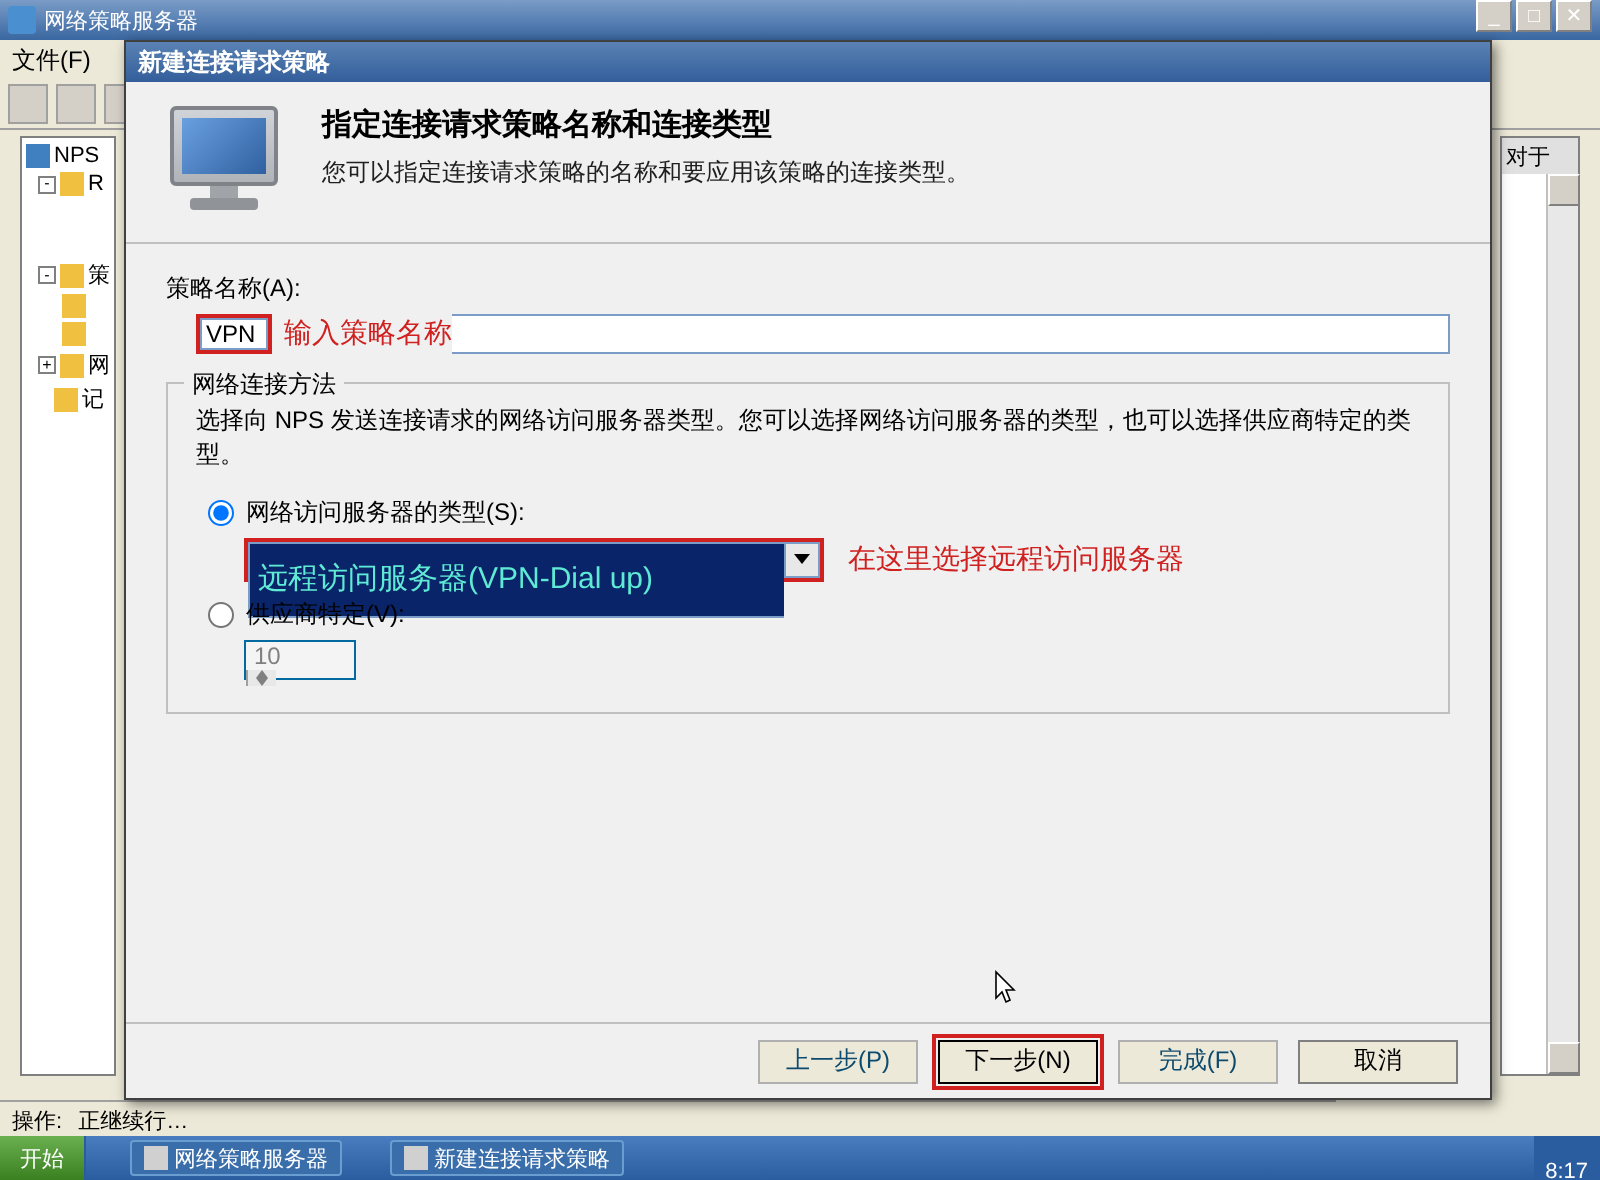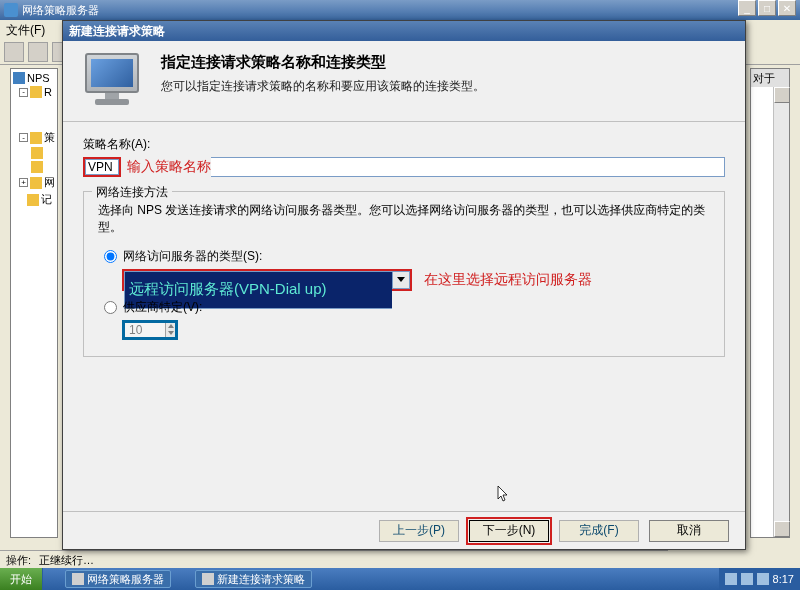--- a/index.html
+++ b/index.html
@@ -27,56 +27,56 @@
 .right-scrollbar { position: absolute; right: 0; top: 18px; bottom: 0; width: 16px; background: #e8e8e8; border-left: 1px solid #c0c0c0; }
 .right-scroll-btn { width: 16px; height: 16px; background: #d4d0c8; border: 1px solid #808080; border-top-color: #fff; border-left-color: #fff; position: absolute; }
 
 .status-bar { position: absolute; left: 0; bottom: 22px; width: 668px; height: 18px; background: #ece9d8; border-top: 1px solid #a0a0a0; font-size: 11px; padding: 2px 6px; display: flex; }
 .status-bar .label { margin-right: 8px; }
 
 .taskbar { position: absolute; left: 0; bottom: 0; width: 800px; height: 22px; background: linear-gradient(#4a7dc0, #2a5da0); display: flex; align-items: center; font-size: 11px; color: #fff; gap: 20px; }
 .start-btn { background: linear-gradient(#6aaf50, #3a8020); height: 22px; padding: 0 10px; display: flex; align-items: center; border-right: 1px solid #2a5da0; }
 .task-item { background: #3a6eaa; border: 1px solid #6a9ed0; border-radius: 2px; height: 18px; margin: 0 2px; padding: 0 6px; display: flex; align-items: center; gap: 3px; overflow: hidden; white-space: nowrap; }
 .task-icon { width: 12px; height: 12px; background: #d0d0d0; flex-shrink: 0; }
-.tray { margin-left: auto; background: #2a5da0; height: 22px; padding: 0 6px; display: flex; align-items: center; gap: 4px; }
+.tray { margin-left: auto; background: #2a5da0; height: 22px; padding: 0 6px; display: flex; align-items: center; gap: 4px; flex-direction: column; }
 .tray-icon { width: 12px; height: 12px; background: #a0c0e0; }
 
 
 .dialog { position: absolute; left: 62px; top: 20px; width: 684px; height: 530px; background: #f0f0f0; border: 1px solid #404040; box-shadow: 2px 2px 6px rgba(0,0,0,0.5); }
 .dialog-titlebar { background: linear-gradient(#5a82b5, #335e9a); color: #fff; height: 20px; display: flex; align-items: center; padding: 0 6px; font-size: 12px; font-weight: bold; }
 
 .dialog-header { padding: 12px 18px 12px 14px; display: flex; gap: 14px; border-bottom: 1px solid #c0c0c0; background: #f0f0f0; }
 .header-icon { width: 70px; height: 56px; flex-shrink: 0; position: relative; }
 .monitor-body { position: absolute; left: 8px; top: 0; width: 54px; height: 40px; background: linear-gradient(#d0d4d8, #b0b4b8); border: 2px solid #808488; border-radius: 3px; }
 .monitor-screen { position: absolute; left: 4px; top: 4px; right: 4px; bottom: 4px; background: linear-gradient(135deg, #6aa0e0, #3060a0); }
 .monitor-stand { position: absolute; left: 28px; top: 40px; width: 14px; height: 8px; background: #a0a4a8; }
 .monitor-base { position: absolute; left: 18px; top: 46px; width: 34px; height: 6px; background: #909498; border-radius: 2px; }
 .header-text h2 { font-size: 15px; font-weight: bold; margin-bottom: 6px; }
 .header-text p { font-size: 12px; color: #202020; }
 
 .dialog-body { padding: 14px 20px; font-size: 12px; }
 .field-label { margin-bottom: 4px; }
-.name-row { display: flex; align-items: center; }
+.name-row { display: flex; align-items: center; margin-left: 15px; }
 .name-input-wrap { position: relative; border: 2px solid #d02020; padding: 0; width: 38px; height: 20px; }
 .name-input { width: 100%; height: 100%; border: 1px solid #7a9cc6; font-size: 12px; padding: 0 2px; }
 .name-input-remainder { flex: 1; border: 1px solid #7a9cc6; border-left: none; height: 20px; background: #fff; }
 .annot-red { color: #d02020; font-size: 14px; margin-left: 6px; }
 
 .groupbox { border: 1px solid #c0c0c0; margin-top: 14px; padding: 10px 14px 16px; position: relative; }
 .groupbox-title { position: absolute; top: -8px; left: 8px; background: #f0f0f0; padding: 0 4px; font-size: 12px; }
 .group-desc { font-size: 12px; margin-bottom: 12px; line-height: 1.4; }
 .radio-row { display: flex; align-items: center; margin: 6px 0 4px 6px; }
 .radio-row input { margin-right: 6px; }
 .combo-wrap { margin: 4px 0 8px 24px; display: flex; align-items: center; }
 .combo-box { width: 290px; height: 22px; border: 2px solid #d02020; display: flex; }
 .combo-field { flex: 1; background: #0a246a; color: #5eead4; padding: 18px 4px; font-size: 15px; border: 1px solid #7a9cc6; border-right: none; display: flex; align-items: center; }
 .combo-btn { width: 18px; background: #e8e8e8; border: 1px solid #7a9cc6; display: flex; align-items: center; justify-content: center; }
 .combo-btn::after { content: ""; border-left: 4px solid transparent; border-right: 4px solid transparent; border-top: 5px solid #000; }
 
-.spinner { width: 56px; height: 20px; border: 3px solid #0369a1; display: inline-flex; margin-left: 24px; background: #f4f4f4; }
+.spinner { width: 56px; height: 20px; border: 1px solid #0369a1; display: inline-flex; margin-left: 24px; background: #f4f4f4; flex-direction: column; }
 .spinner-input { width: 40px; border: none; background: transparent; padding: 0 4px; font-size: 12px; color: #808080; }
 .spinner-btns { width: 15px; display: flex; flex-direction: column; border-left: 1px solid #a0a0a0; }
 .spinner-btn { flex: 1; display: flex; align-items: center; justify-content: center; background: #e8e8e8; }
 .spinner-btn::after { content: ""; border-left: 3px solid transparent; border-right: 3px solid transparent; }
 .spinner-btn.up::after { border-bottom: 4px solid #808080; }
 .spinner-btn.down::after { border-top: 4px solid #808080; }
 
 .cursor { position: absolute; left: 432px; top: 464px; width: 16px; height: 20px; pointer-events: none; }
 .cursor svg { width: 100%; height: 100%; }
 

